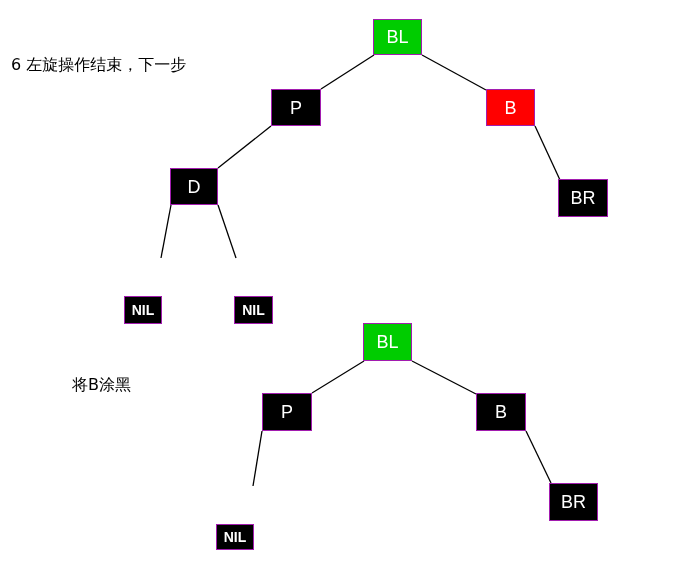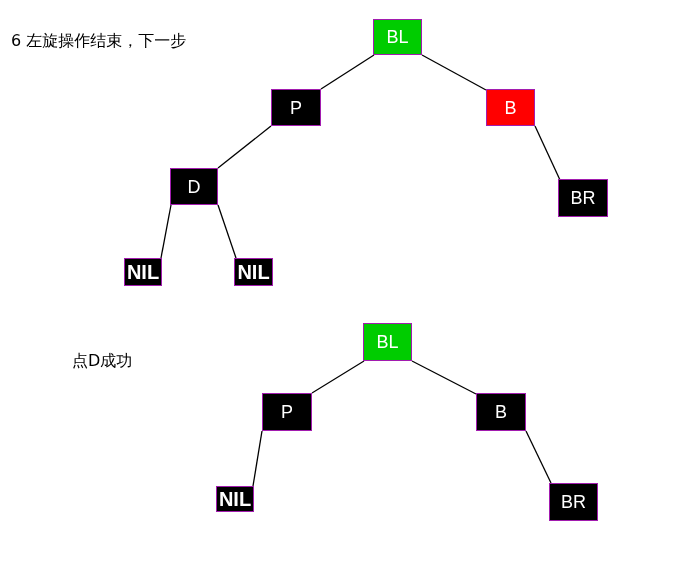--- a/index.html
+++ b/index.html
@@ -33,30 +33,32 @@
     color: #ffffff;
     display: flex;
     align-items: center;
     justify-content: center;
     font-family: Liberation Sans, sans-serif;
     font-size: 18px;
     line-height: 1;
     user-select: none;
   }
   .node.nil {
-    font-size: 20px;
+    font-size: 14px;
     font-weight: bold;
+    margin-top: 38px;
   }
   .caption {
     position: absolute;
     font-size: 16px;
     color: #000000;
     white-space: nowrap;
     font-family: "DejaVu Sans", "Liberation Sans", sans-serif;
     line-height: 1.2;
+    margin-top: 24px;
   }
   
   #t1n0 { left: 373px; top: 19px;  width: 49px; height: 36px; }
   #t1n1 { left: 271px; top: 89px;  width: 50px; height: 37px; }
   #t1n2 { left: 486px; top: 89px;  width: 49px; height: 37px; }
   #t1n3 { left: 170px; top: 168px; width: 48px; height: 37px; }
   #t1n4 { left: 558px; top: 179px; width: 50px; height: 38px; }
   #t1n5 { left: 124px; top: 258px; width: 38px; height: 28px; }
   #t1n6 { left: 234px; top: 258px; width: 39px; height: 28px; }
   
@@ -94,21 +96,21 @@
   <div class="caption" id="c1l1">6 左旋操作结束，下一步</div>
 
   <div class="node" id="t1n0" style="background-color: rgb(0, 204, 0);">BL</div>
   <div class="node" id="t1n1" style="background-color: rgb(0, 0, 0);">P</div>
   <div class="node" id="t1n2" style="background-color: rgb(255, 0, 0);">B</div>
   <div class="node" id="t1n3" style="background-color: rgb(0, 0, 0);">D</div>
   <div class="node" id="t1n4" style="background-color: rgb(0, 0, 0);">BR</div>
   <div class="node nil" id="t1n5" style="background-color: rgb(0, 0, 0);">NIL</div>
   <div class="node nil" id="t1n6" style="background-color: rgb(0, 0, 0);">NIL</div>
 
-  <div class="caption" id="c2l2">点D成功</div>
+  <div class="caption" id="c2l2">将B涂黑</div>
 
   <div class="node" id="t2n0" style="background-color: rgb(0, 204, 0);">BL</div>
   <div class="node" id="t2n1" style="background-color: rgb(0, 0, 0);">P</div>
   <div class="node" id="t2n2" style="background-color: rgb(0, 0, 0);">B</div>
   <div class="node nil" id="t2n3" style="background-color: rgb(0, 0, 0);">NIL</div>
   <div class="node" id="t2n4" style="background-color: rgb(0, 0, 0);">BR</div>
 
 </div>
 
 </body></html>

